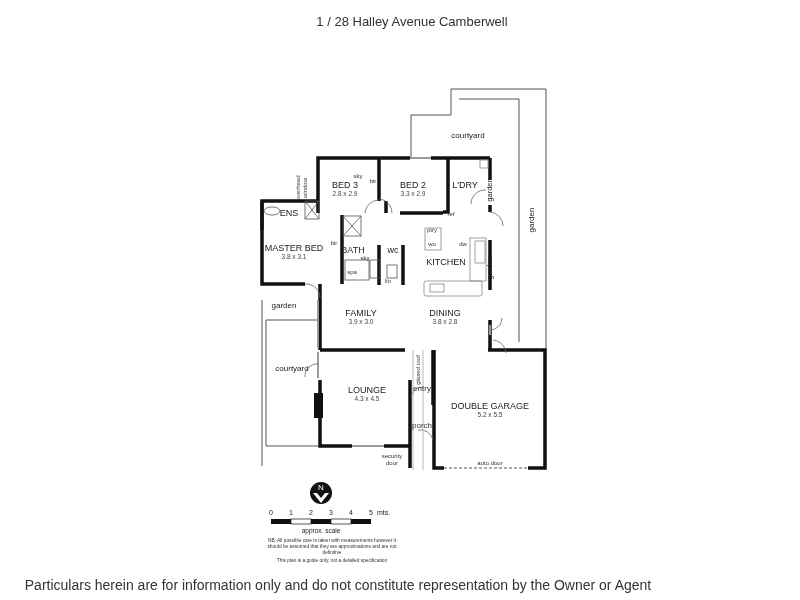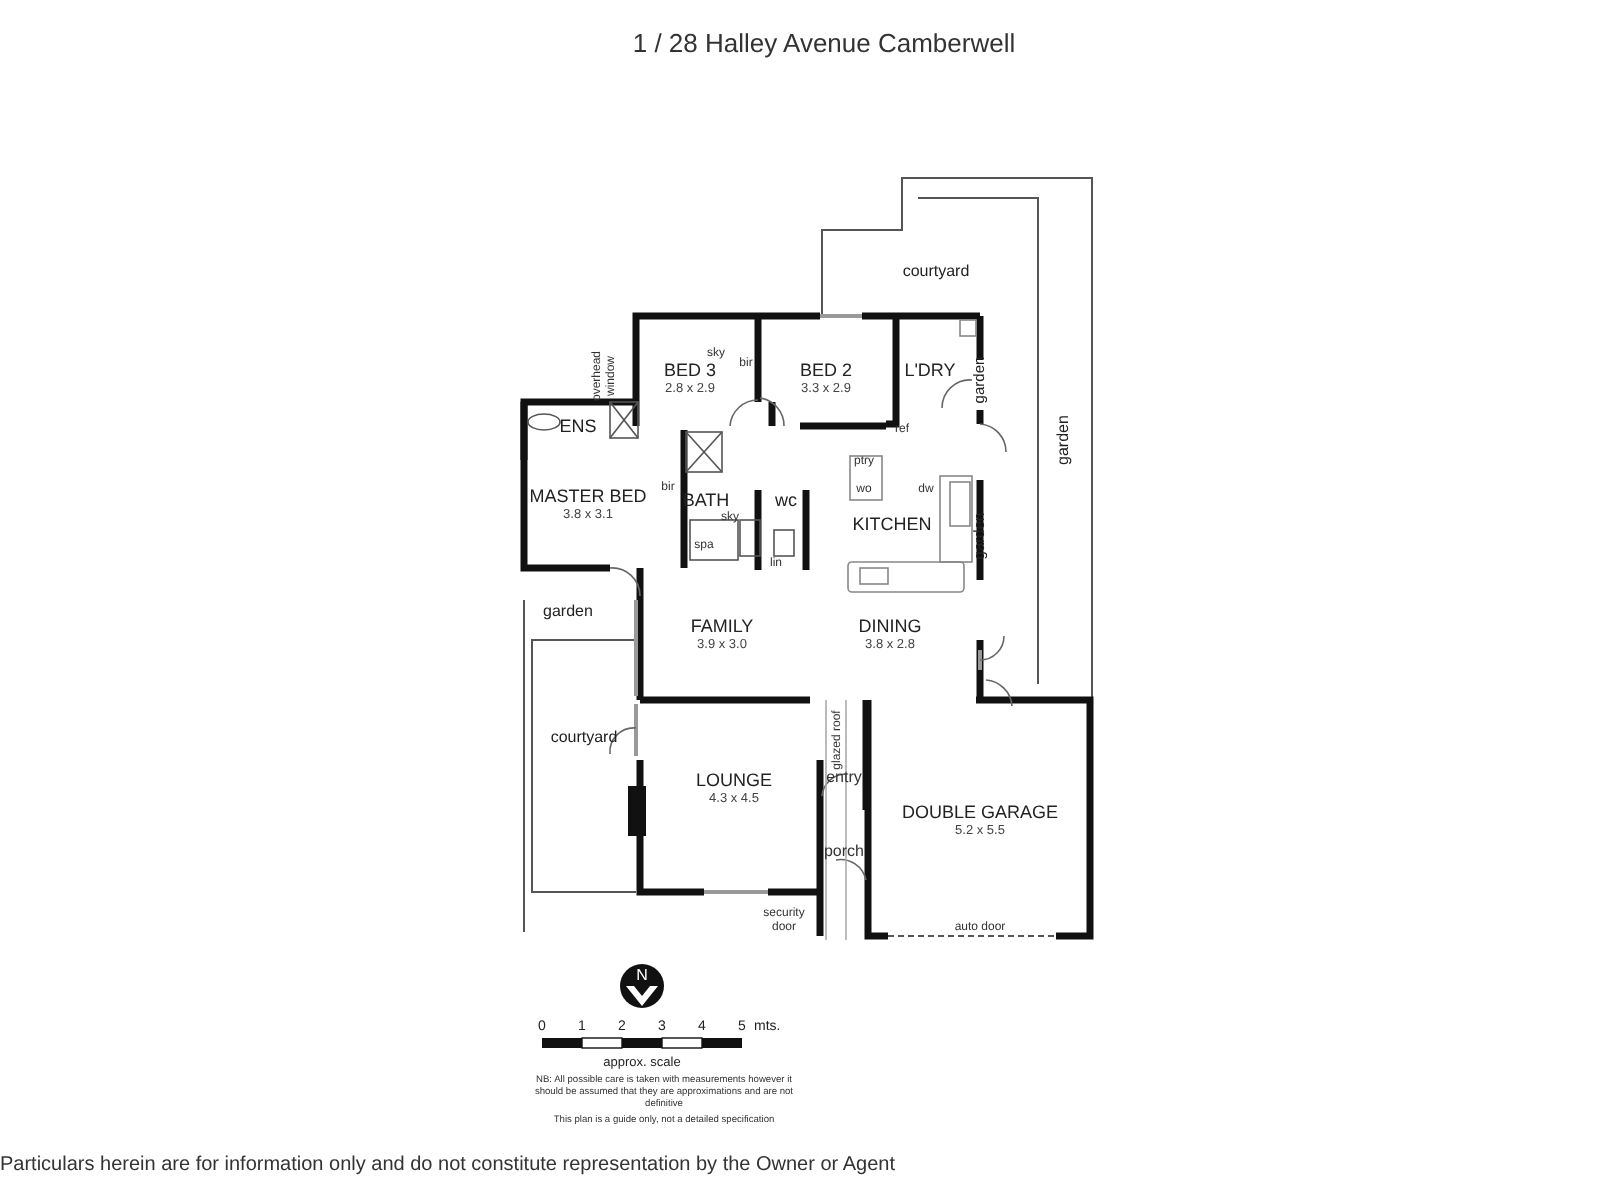--- a/index.html
+++ b/index.html
@@ -3,21 +3,21 @@
 <meta charset="utf-8">
 <style>
   html,body{margin:0;padding:0;background:#fff;}
   body{width:800px;height:600px;position:relative;overflow:hidden;font-family:"Liberation Sans",sans-serif;color:#222;}
   .title{position:absolute;top:14px;left:12px;width:800px;text-align:center;font-size:13px;color:#333;}
   svg.plan{position:absolute;left:0;top:0;}
   .lbl{font-family:"Liberation Sans",sans-serif;fill:#222;}
   .room{font-size:9px;}
   .dim{font-size:6.5px;fill:#444;}
   .small{font-size:6px;fill:#333;}
-  .footer{position:absolute;top:577px;left:0;width:676px;text-align:left;font-size:10px;color:#333;}
+  .footer{position:absolute;top:577px;left:0;width:676px;text-align:center;font-size:14px;color:#333;}
   .note{position:absolute;left:262px;width:140px;text-align:center;font-size:4.8px;color:#333;line-height:6px;}
 </style>
 </head>
 <body>
 
 <div class="title">1 / 28 Halley Avenue Camberwell</div>
 
 <svg class="plan" width="800" height="600" viewBox="0 0 800 600">
 
   <g fill="none" stroke="#555" stroke-width="1">

